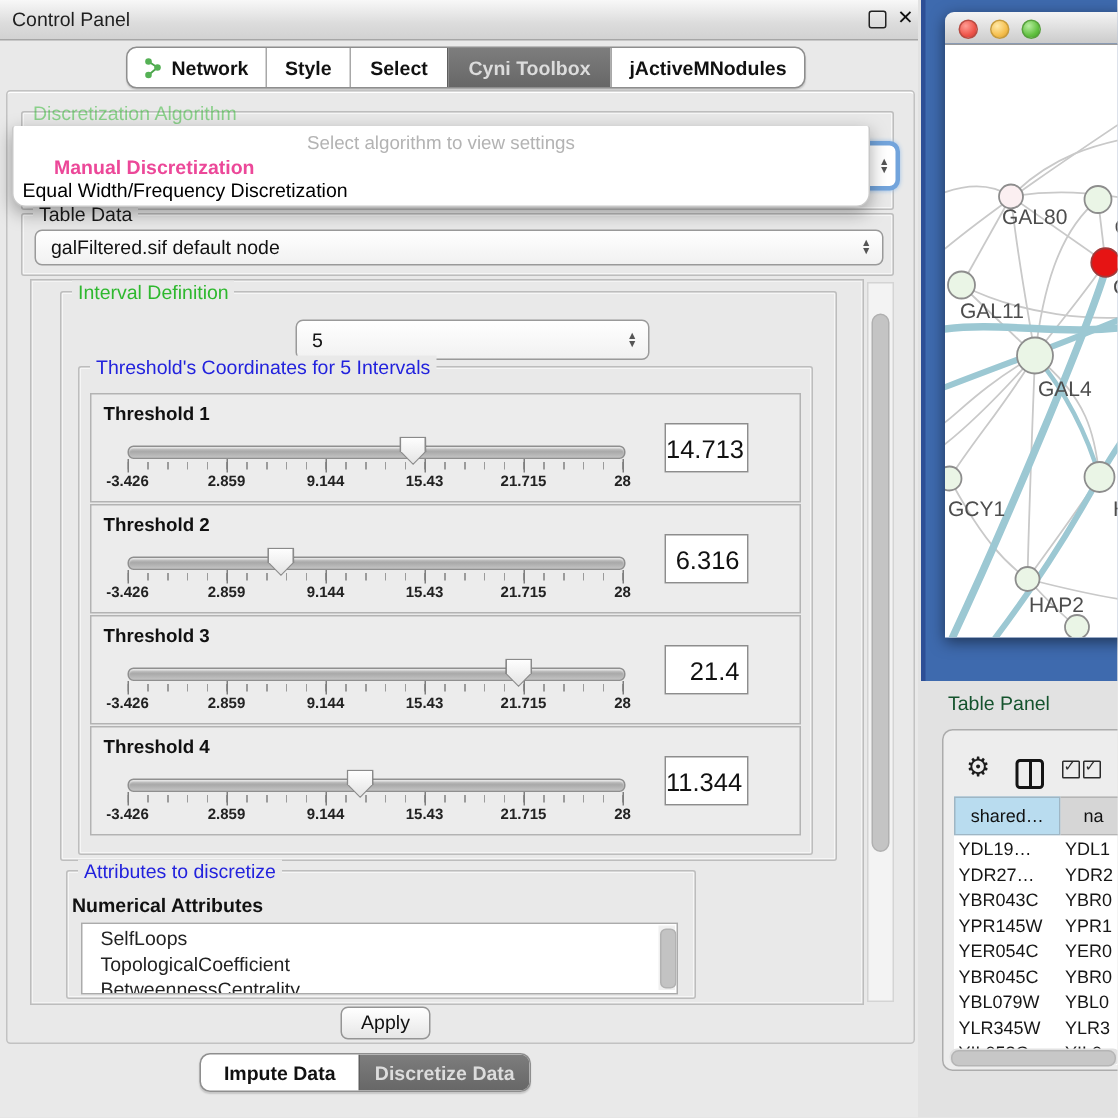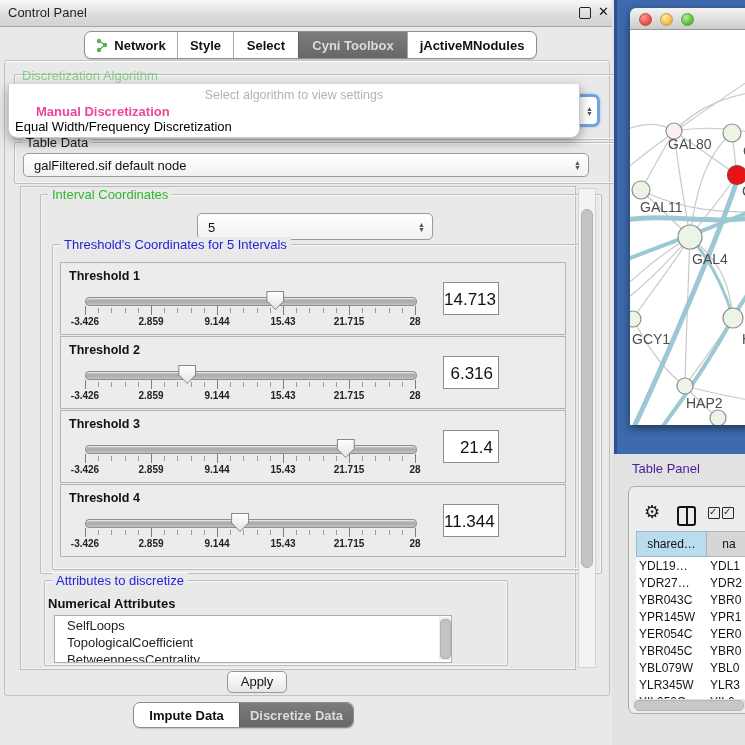--- a/index.html
+++ b/index.html
@@ -26,21 +26,21 @@
   .seg-top{left:84px;top:31px;height:26px;}
   .seg-top .s0{width:92px;}.seg-top .s1{width:55px;}.seg-top .s2{width:64px;}
   .seg-top .s3{width:108px;}.seg-top .s4{width:128px;}
   .seg-bot{left:133px;top:702px;height:24px;}
   .seg-bot .s0{width:105px;}.seg-bot .s1{width:113px;}.seg-bot .s2{width:117px;}
   .net-ico{width:13px;height:15px;margin-right:5px;}
 
   .content-panel{left:4px;top:60px;width:604px;height:634px;background:#e9e9e9;
     border:1px solid #c2c2c2;border-radius:3px;box-shadow:inset 0 1px 0 #fff;}
 
-  .group{position:absolute;border:1px solid #bdbdbd;border-radius:2px;box-shadow:inset 0 0 0 1px #f6f6f6;padding-left:44px;}
+  .group{position:absolute;border:1px solid #bdbdbd;border-radius:2px;box-shadow:inset 0 0 0 1px #f6f6f6;}
   .gtitle{position:absolute;top:-8px;left:7px;background:#e9e9e9;padding:0 4px;font-size:13px;}
   .g-green{color:#2eb82e;}
   .g-blue{color:#2222dd;}
   .g-dark{color:#1a1a1a;}
 
   .alg-group{left:14px;top:74px;width:580px;height:64px;}
   .alg-faded{left:22px;top:68px;font-size:13px;color:#2eb82e;opacity:.5;z-index:1;}
 
   .td-group{left:14px;top:142px;width:580px;height:40px;}
   .combo{position:absolute;background:linear-gradient(#ffffff,#f1f1f1);border:1px solid #9a9a9a;
@@ -51,21 +51,21 @@
   .td-combo{left:8px;top:10px;width:564px;height:22px;text-align:center;}
 
   .mid-panel{left:20px;top:186px;width:554px;height:482px;border:1px solid #bdbdbd;
     box-shadow:inset 0 0 0 1px #f4f4f4;background:#e9e9e9;}
   .int-group{left:40px;top:194px;width:516px;height:378px;}
   .noi-label{left:72px;top:217px;font-size:13px;font-weight:bold;color:#111;margin-top:44px;}
   .noi-combo{left:197px;top:213px;width:234px;height:25px;}
   .thr-group{left:52px;top:244px;width:488px;height:324px;}
 
   .thr-panel{position:absolute;left:60px;width:472px;height:71px;background:#ececec;
-    border:1px solid #b3b3b3;padding-left:32px;}
+    border:1px solid #b3b3b3;}
   .thr-label{position:absolute;left:8px;top:6px;font-size:12.5px;font-weight:bold;color:#111;}
   .track{position:absolute;left:24px;top:34px;width:330px;height:7px;border-radius:4px;
     background:linear-gradient(#c9c9c9,#a9a9a9 45%,#c2c2c2);border:1px solid #8f8f8f;
     box-shadow:inset 0 1px 1px rgba(255,255,255,.6);}
   .thumb-o{position:absolute;top:28px;width:18px;height:19px;
     clip-path:polygon(0 0,100% 0,100% 52%,50% 100%,0 52%);background:#8a8a8a;
     filter:drop-shadow(0 1px 1px rgba(0,0,0,.35));}
   .thumb-i{position:absolute;left:1px;top:1px;width:16px;height:17px;
     clip-path:polygon(0 0,100% 0,100% 52%,50% 100%,0 52%);background:linear-gradient(#fefefe,#e4e4e4);}
   .minors{position:absolute;left:24px;top:45px;width:331px;height:5px;
@@ -109,21 +109,21 @@
   .net-window{left:630px;top:8px;width:122px;height:417px;border-radius:6px 6px 0 0;
     box-shadow:0 3px 10px rgba(0,0,0,.5);}
   .net-titlebar{position:absolute;left:0;top:0;width:100%;height:22px;border-radius:6px 0 0 0;
     background:linear-gradient(#f4f4f4,#cbcbcb);border-bottom:1px solid #9a9a9a;box-sizing:border-box;}
   .light{position:absolute;top:4.5px;width:13px;height:13px;border-radius:50%;box-sizing:border-box;}
   .l-red{left:8.5px;background:radial-gradient(circle at 35% 30%,#ff9d94,#ee544a 60%,#c23b33);border:1px solid #b84b42;}
   .l-yellow{left:29.5px;background:radial-gradient(circle at 35% 30%,#ffe9a8,#f5bf4f 60%,#d49a2e);border:1px solid #c79b3c;}
   .l-green{left:50.5px;background:radial-gradient(circle at 35% 30%,#b7eda0,#62c141 60%,#3f9c28);border:1px solid #57a13d;}
   .net-canvas{position:absolute;left:0;top:22px;width:122px;height:395px;background:#fff;overflow:hidden;}
 
-  .tp-title{left:632px;top:461px;font-size:13px;color:#4c1d95;}
+  .tp-title{left:632px;top:461px;font-size:13px;color:#14532d;}
   .tp-box{left:628px;top:486px;width:124px;height:226px;background:#ededed;border:1px solid #acacac;border-radius:7px;}
   .gear{left:644px;top:501px;font-size:18px;color:#1c1c1c;}
   .cols-ico{left:677px;top:506px;width:15px;height:16px;border:2px solid #141414;border-radius:3px;}
   .cols-ico::after{content:"";position:absolute;left:50%;top:0;width:2px;height:100%;background:#141414;transform:translateX(-1px);}
   .chk{position:absolute;width:10px;height:10px;border:1.5px solid #2a2a2a;border-radius:1px;
     font-size:10px;line-height:10px;text-align:center;color:#2a2a2a;}
   .chk::after{content:"✓";position:absolute;left:0;top:-1px;}
 
   .tbl-header{left:636px;top:531px;height:26px;display:flex;font-size:12px;color:#111;}
   .th-cell{display:flex;align-items:center;justify-content:center;border:1px solid #9fb6c4;box-sizing:border-box;}
@@ -187,21 +187,21 @@
       <span class="gtitle g-dark">Table Data</span>
       <div class="combo td-combo">
         <span class="ctext">galFiltered.sif default node</span>
         <span class="carrows">▲<br>▼</span>
       </div>
     </div>
 
     <div class="abs mid-panel"></div>
 
     <div class="abs group int-group">
-      <span class="gtitle g-green">Interval Coordinates</span>
+      <span class="gtitle g-green">Interval Definition</span>
     </div>
     <span class="abs noi-label">Number of Intervals</span>
     <div class="abs combo noi-combo">
       <span class="ctext">5</span>
       <span class="carrows">▲<br>▼</span>
     </div>
 
     <div class="abs group thr-group">
       <span class="gtitle g-blue">Threshold's Coordinates for 5 Intervals</span>
     </div>

